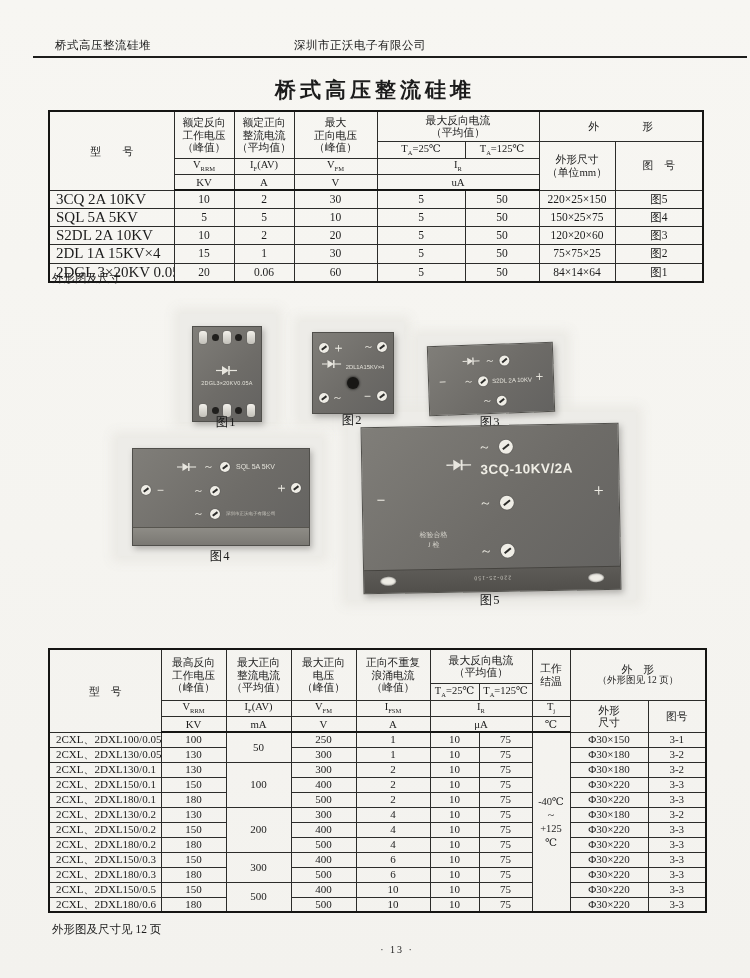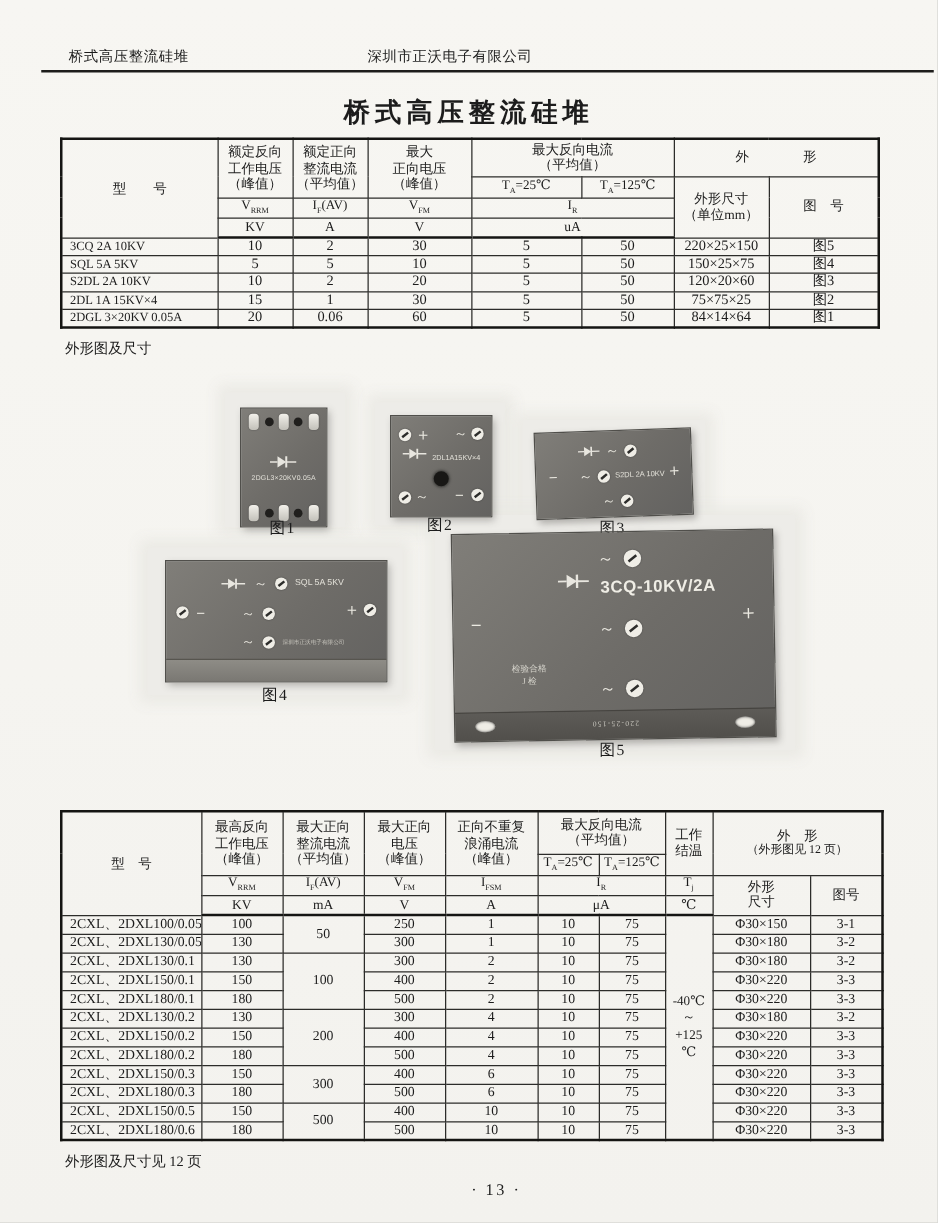--- a/index.html
+++ b/index.html
@@ -7,30 +7,30 @@
         background:linear-gradient(180deg,#f7f6f2 0%,#f5f4f0 55%,#f3f2ee 100%);
         font-family:"Liberation Serif","DejaVu Serif",serif;color:#1c1c1c;}
   
   .hdr-left{position:absolute;left:55px;top:38px;font-size:11.5px;letter-spacing:.5px;}
   .hdr-center{position:absolute;left:294px;top:38px;font-size:11.5px;letter-spacing:.5px;}
   .hdr-rule{position:absolute;left:33px;top:56px;width:714px;height:2px;background:#1d1d1b;}
   .title1{position:absolute;left:0;right:0;top:76px;text-align:center;font-size:21px;font-weight:bold;letter-spacing:4px;}
   .title2{position:absolute;left:0;right:0;top:610px;text-align:center;font-size:19px;font-weight:bold;letter-spacing:2px;}
   .photos-label{position:absolute;left:52px;top:271px;font-size:11.5px;}
   .footer-note{position:absolute;left:52px;top:922px;font-size:11.5px;}
-  .page-num{position:absolute;left:0;right:0;top:944px;text-align:center;font-size:13px;letter-spacing:2px;padding-left:44px;}
+  .page-num{position:absolute;left:0;right:0;top:944px;text-align:center;font-size:10px;letter-spacing:2px;padding-left:44px;}
   
   table{border-collapse:collapse;table-layout:fixed;position:absolute;background:transparent;}
   td{border:1px solid #2c2c2a;text-align:center;vertical-align:middle;padding:0 2px;
      font-size:11.5px;line-height:1.15;overflow:hidden;}
   .t1{left:48px;top:110px;width:654px;border:2px solid #151513;}
   .t2{left:48px;top:648px;width:657px;border:2px solid #151513;}
   thead td{font-size:10.8px;}
   .pre{white-space:pre-line;}
-  td.model{text-align:left;padding-left:6px;white-space:nowrap;font-size:10px;}
+  td.model{text-align:left;padding-left:6px;white-space:nowrap;font-size:15px;}
   sub{font-size:6.5px;}
   .sym{font-size:10.5px;}
   .hA{height:30px}.hB{height:17px}.hC{height:16px}.hD{height:16px}
   .t1 tbody tr{height:13px}
   .hA2{height:34px}
   .t2 tbody tr{height:15px}
   .t2 tbody td{font-size:11px;}
   .headsep td{border-bottom:2px solid #151513;}
   .outline-small{font-size:9.5px;}
   .tjcell div{font-size:10.5px;line-height:1.3;}
@@ -88,21 +88,21 @@
   .m5 .ehole{position:absolute;width:16px;height:9px;border-radius:50%;background:#efede6;top:6px;box-shadow:inset 0 0 2px #333;}
   .m5 .ehole.l{left:16px;} .m5 .ehole.r{right:16px;}
   .m5 .edgetext{position:absolute;left:0;right:0;top:6px;text-align:center;font-size:6px;color:#c6c4bc;transform:rotate(180deg);letter-spacing:1px;}
   .m5 .minus{position:absolute;left:10px;top:62px;font-size:16px;}
   .m5 .plus{position:absolute;right:12px;top:56px;font-size:16px;}
   .m5 .diode{position:absolute;left:84px;top:32px;}
   .m5 .title{position:absolute;left:118px;top:36px;font-size:13.5px;font-weight:bold;letter-spacing:.5px;color:#efede5;}
   .m5 .tr1{position:absolute;left:116px;top:12px;display:flex;gap:8px;align-items:center;}
   .m5 .tr2{position:absolute;left:116px;top:68px;display:flex;gap:8px;align-items:center;}
   .m5 .tr3{position:absolute;left:116px;top:116px;display:flex;gap:8px;align-items:center;}
-  .m5 .stamp{position:absolute;left:46px;top:104px;text-align:center;font-size:7px;color:#d4d2ca;white-space:pre-line;line-height:1.4;}
+  .m5 .stamp{position:absolute;left:56px;top:104px;text-align:center;font-size:7px;color:#d4d2ca;white-space:pre-line;line-height:1.4;}
   .m5 .ac{font-size:13px;}
 </style>
 </head>
 <body>
 
 <div class="page">
 
   <div class="hdr-left">桥式高压整流硅堆</div>
   <div class="hdr-center">深圳市正沃电子有限公司</div>
   <div class="hdr-rule"></div>

